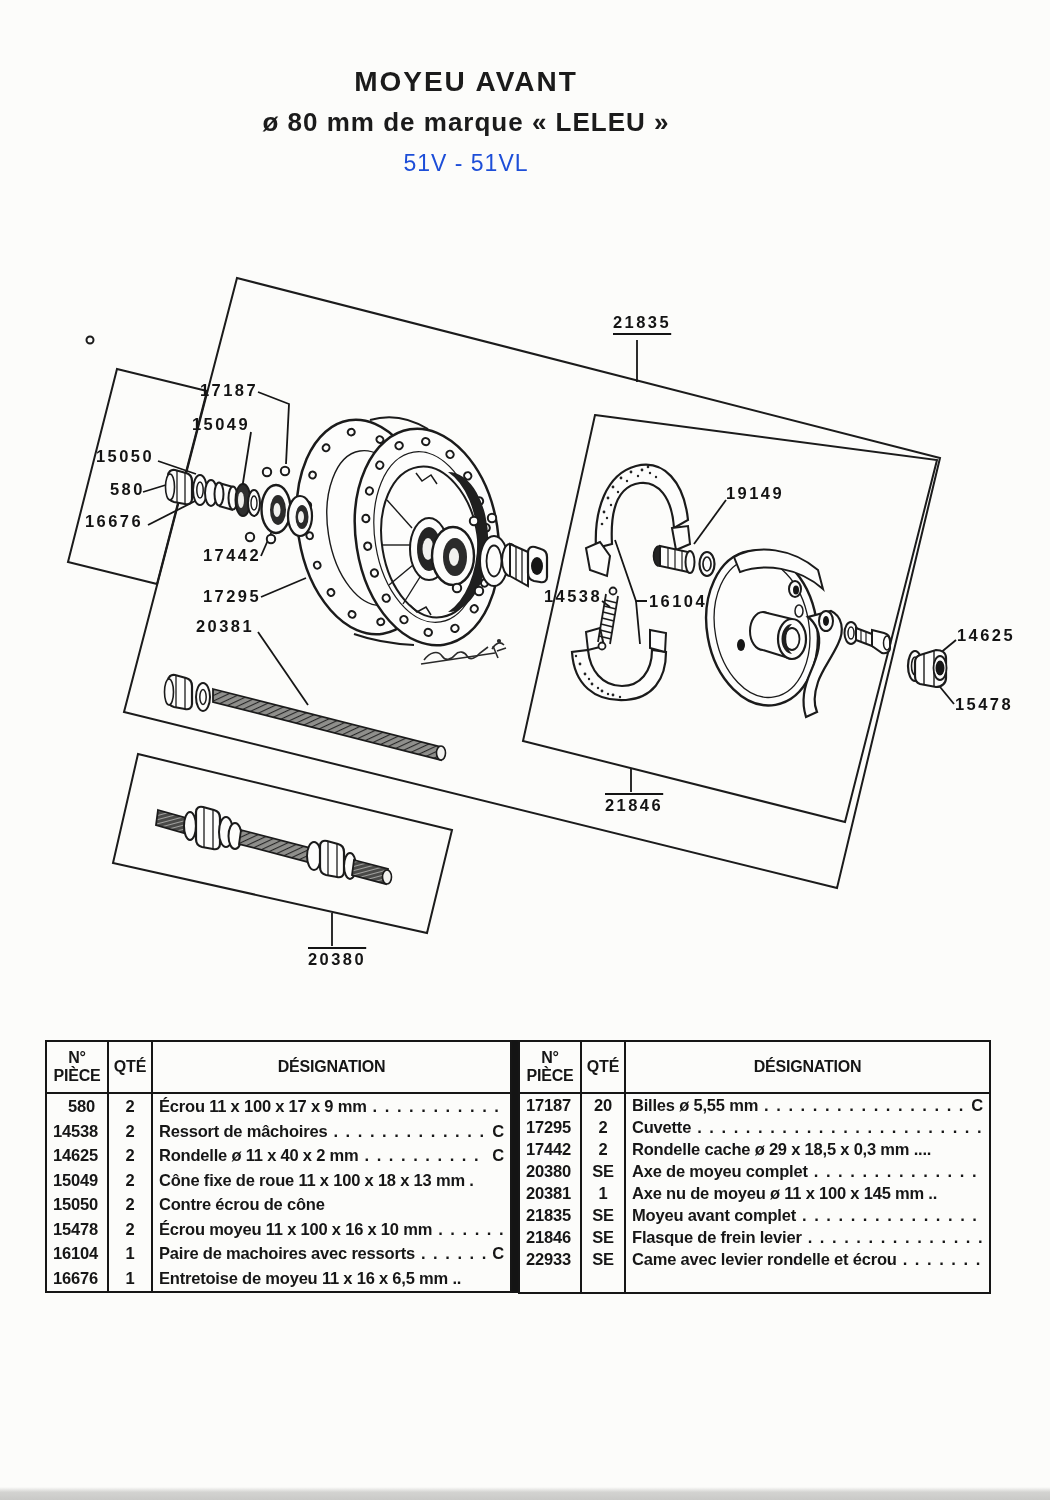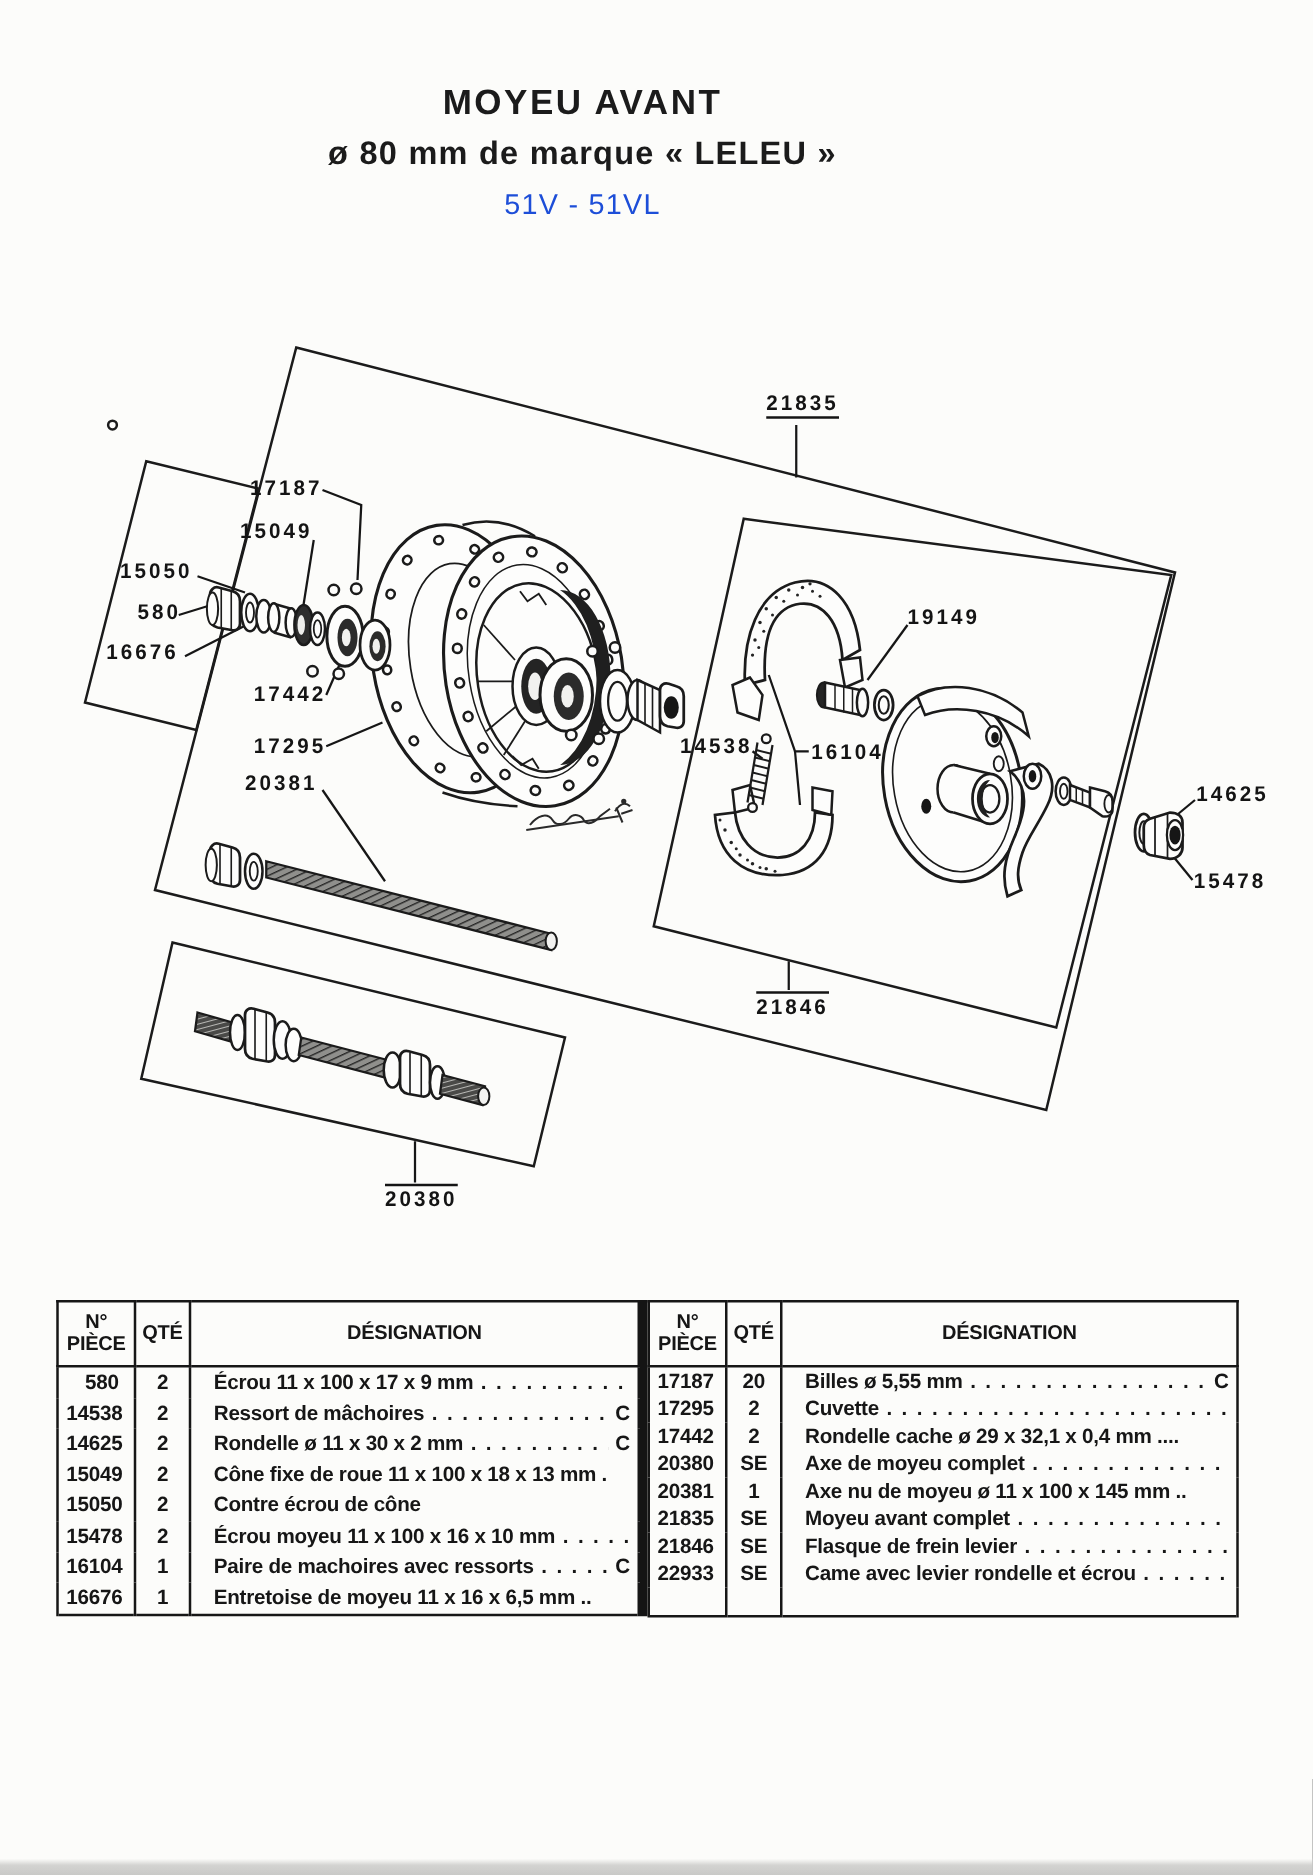--- a/index.html
+++ b/index.html
@@ -33,21 +33,21 @@
   .half-table.right{width:473px;}
   .mid-divider{width:6px; background:#141414; margin:0;}
   .half-table, .half-table th, .half-table td{border:2.5px solid #161616;}
   .half-table td{border-top:none; border-bottom:none; padding:0 6px; height:22px; vertical-align:middle;}
   .half-table th{height:50px; text-align:center; font-size:16px; line-height:18px; padding:0 2px;}
   .col-no{width:62px;}
   .col-qty{width:44px;}
   td.c-no{text-align:right; padding-right:12px;}
   td.c-qty{text-align:center;}
   td.c-des .desflex{display:flex; align-items:baseline; overflow:hidden;}
-  .des-text{white-space:nowrap;margin-left:12px;}
+  .des-text{white-space:nowrap;}
   .leader{flex:1; overflow:hidden; white-space:nowrap; margin-left:6px;}
   .leader::after{content:". . . . . . . . . . . . . . . . . . . . . . . . . . . . . . . . . . . . . . . . . . . . ."; letter-spacing:1.5px;}
   .tail{padding-left:5px; white-space:nowrap;}
   
   .page-number{position:absolute; left:22px; top:1522px; font-size:22px; font-weight:bold; z-index:3;}
   .scan-edge-bottom{position:absolute; left:0; right:0; bottom:0; height:13px; z-index:4;
     background:linear-gradient(#fcfcfa, #d3d3d1 40%, #c9c9c7);}
 </style>
 </head>
 <body>
@@ -391,21 +391,21 @@
                 <span class="leader"></span>
                 <span class="tail">C</span>
               </span>
             </td>
           </tr>
           <tr>
             <td class="c-no">14625</td>
             <td class="c-qty">2</td>
             <td class="c-des">
               <span class="desflex">
-                <span class="des-text">Rondelle ø 11 x 30 x 2 mm</span>
+                <span class="des-text">Rondelle ø 11 x 40 x 2 mm</span>
                 <span class="leader"></span>
                 <span class="tail">C</span>
               </span>
             </td>
           </tr>
           <tr>
             <td class="c-no">15049</td>
             <td class="c-qty">2</td>
             <td class="c-des">
               <span class="desflex">
@@ -491,21 +491,21 @@
                 <span class="des-text">Cuvette</span>
                 <span class="leader"></span>
               </span>
             </td>
           </tr>
           <tr>
             <td class="c-no">17442</td>
             <td class="c-qty">2</td>
             <td class="c-des">
               <span class="desflex">
-                <span class="des-text">Rondelle cache ø 29 x 32,1 x 0,4 mm ....</span>
+                <span class="des-text">Rondelle cache ø 29 x 18,5 x 0,3 mm ....</span>
               </span>
             </td>
           </tr>
           <tr>
             <td class="c-no">20380</td>
             <td class="c-qty">SE</td>
             <td class="c-des">
               <span class="desflex">
                 <span class="des-text">Axe de moyeu complet</span>
                 <span class="leader"></span>

